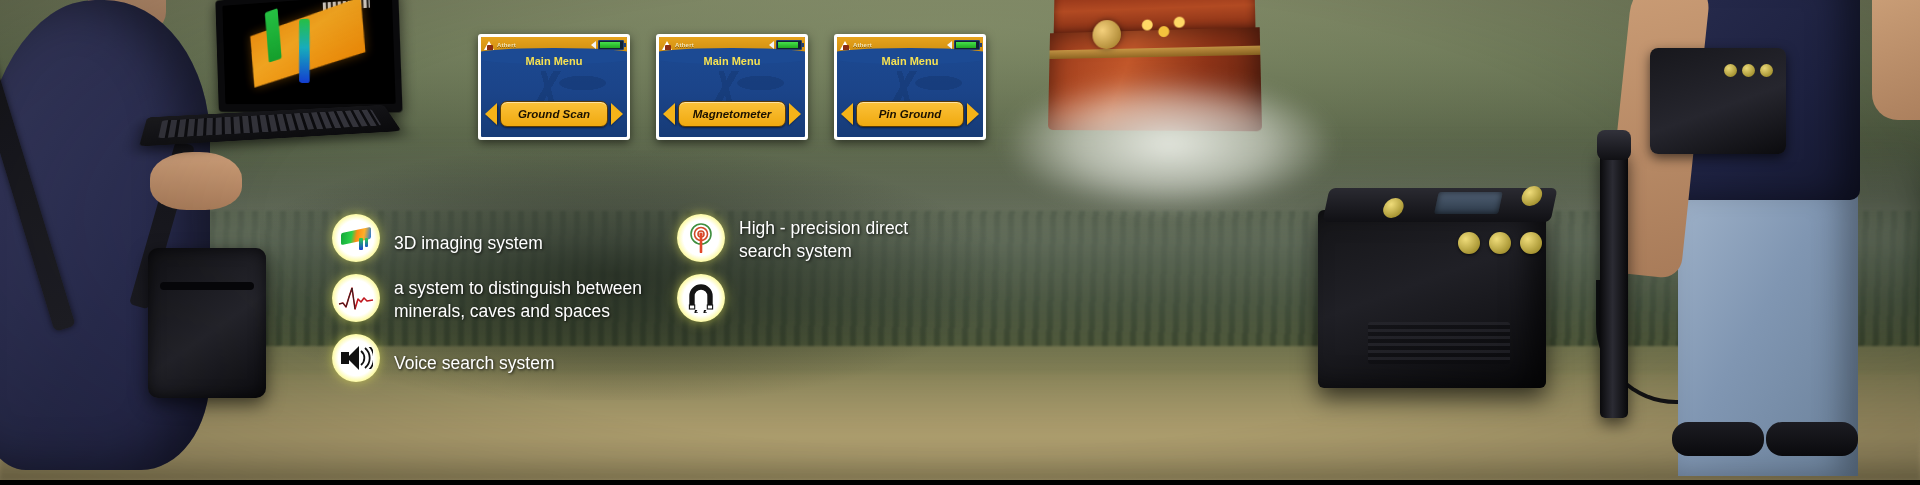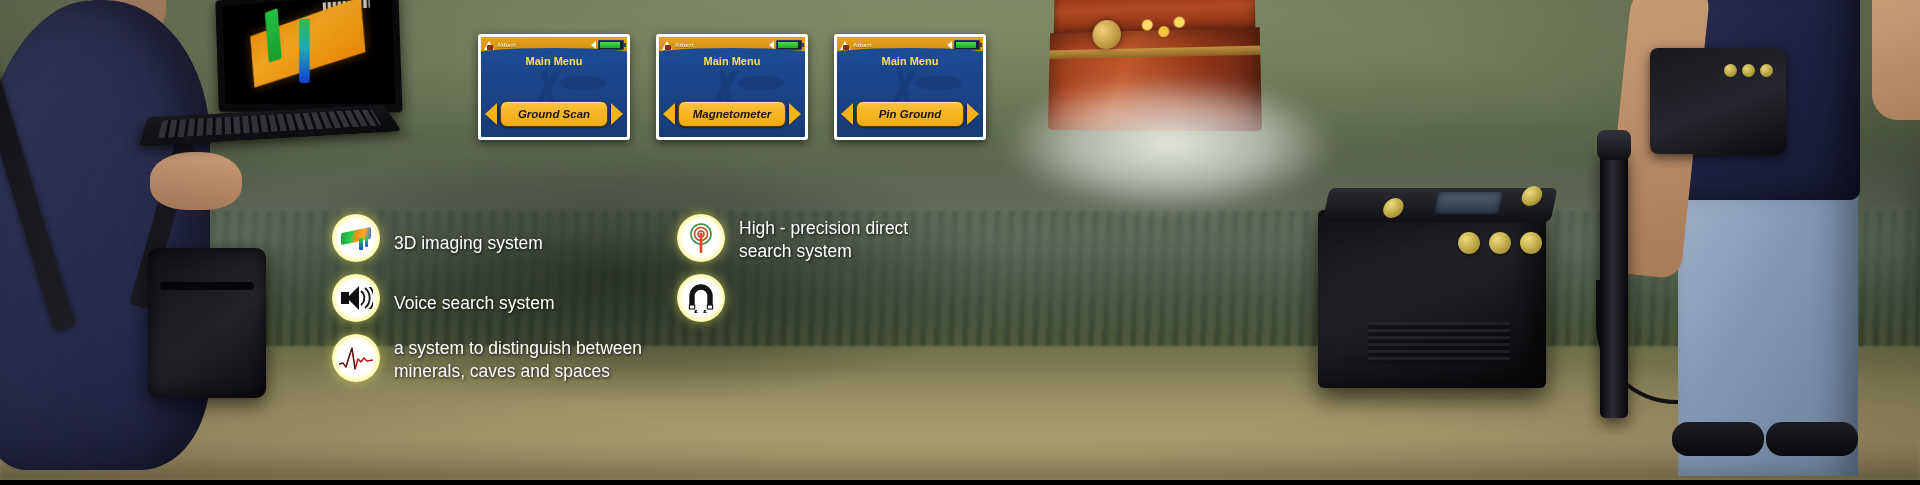--- a/index.html
+++ b/index.html
@@ -356,43 +356,43 @@
           <span class="ic3d">
               <span class="slab"></span>
               <span class="sp1"></span>
               <span class="sp2"></span>
             </span>
         </span>
         <span class="ftext">3D imaging system</span>
       </div>
 
       <div class="feat">
+        <span class="fi icwave">
+          <svg width="36" height="26" viewBox="0 0 36 26">
+            <polyline points="1,19 5,18 8,22 11,12 14,3 17,24 20,14 23,17 26,13 29,16 35,15" fill="none" stroke="#c1181f" stroke-width="1.6" stroke-linejoin="round"></polyline>
+            <polyline points="1,19 5,18 8,22 11,12 14,3 17,24" fill="none" stroke="#222" stroke-width="0.9"></polyline>
+          </svg>
+        </span>
+        <span class="ftext two">a system to distinguish between
+minerals, caves and spaces</span>
+      </div>
+
+      <div class="feat">
         <span class="fi">
           <span class="icspk">
             <span class="body"></span>
               <span class="cone"></span>
             <svg style="position:absolute;left:18px;top:1px" width="14" height="22" viewBox="0 0 14 22">
               <path d="M2,4 A9,9 0 0 1 2,18" fill="none" stroke="#111" stroke-width="1.8"></path>
               <path d="M6,1 A13,13 0 0 1 6,21" fill="none" stroke="#111" stroke-width="1.8"></path>
               <path d="M10,-1 A17,17 0 0 1 10,23" fill="none" stroke="#111" stroke-width="1.8"></path>
             </svg>
           </span>
         </span>
         <span class="ftext">Voice search system</span>
-      </div>
-
-      <div class="feat">
-        <span class="fi icwave">
-          <svg width="36" height="26" viewBox="0 0 36 26">
-            <polyline points="1,19 5,18 8,22 11,12 14,3 17,24 20,14 23,17 26,13 29,16 35,15" fill="none" stroke="#c1181f" stroke-width="1.6" stroke-linejoin="round"></polyline>
-            <polyline points="1,19 5,18 8,22 11,12 14,3 17,24" fill="none" stroke="#222" stroke-width="0.9"></polyline>
-          </svg>
-        </span>
-        <span class="ftext two">a system to distinguish between
-minerals, caves and spaces</span>
       </div>
 
     </div>
 
     <div class="col col-right">
 
       <div class="feat">
         <span class="fi icradar">
           <svg width="30" height="30" viewBox="0 0 30 30">
             <circle cx="15" cy="11" r="10" fill="none" stroke="#3f8f3f" stroke-width="1.6"></circle>

